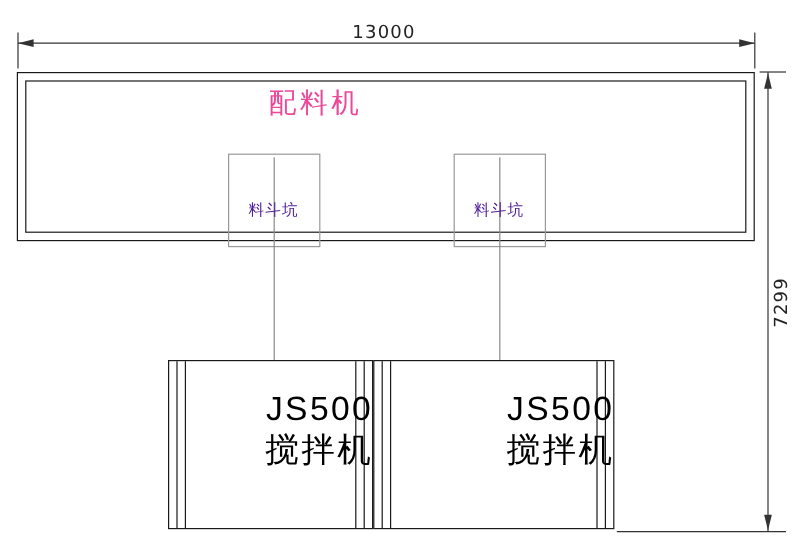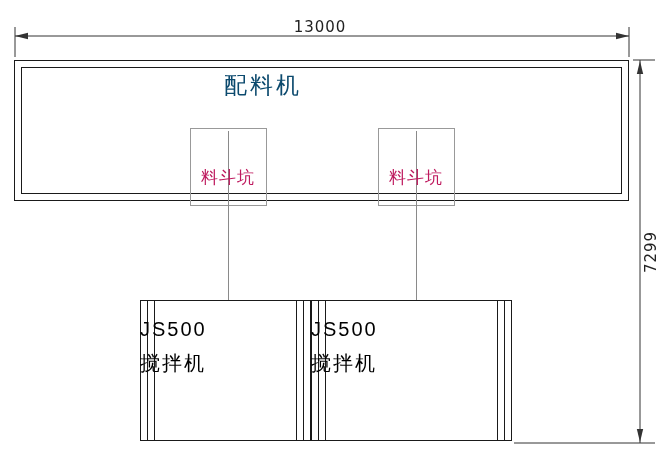--- a/index.html
+++ b/index.html
@@ -49,41 +49,41 @@
     width: 1px;
     background: #1a1a1a;
   }
   .vl-a { left: 6px; }
   .vl-b { left: 13px; }
   .vl-c { right: 6px; }
   .vl-d { right: 13px; }
   .label {
     position: absolute;
     text-align: center;
-    color: #0c4a6e;
+    color: #ec4899;
     white-space: nowrap;
   }
   .machine-title {
     left: 197px; top: 70px; width: 132px;
     font-size: 23px;
     letter-spacing: 3px;
   }
   .pit-label {
     top: 166px; width: 80px;
-    font-size: 17px;
+    font-size: 13px;
     letter-spacing: 1px;
-    color: #be185d;
+    color: #4c1d95;
   }
   .pit-label-left  { left: 188px; }
   .pit-label-right { left: 376px; }
   .mixer-text {
     position: absolute;
-    top: 312px;
-    text-align: left;
-    font-size: 20px;
+    top: 324px;
+    text-align: right;
+    font-size: 28px;
     line-height: 34px;
     letter-spacing: 2px;
   }
   .mixer-text-left  { left: 140px; width: 171px; }
   .mixer-text-right { left: 311px; width: 201px; }
   .dim-label {
     font-family: "DejaVu Sans", sans-serif;
     font-size: 15px;
     letter-spacing: 1px;
     color: #222;

